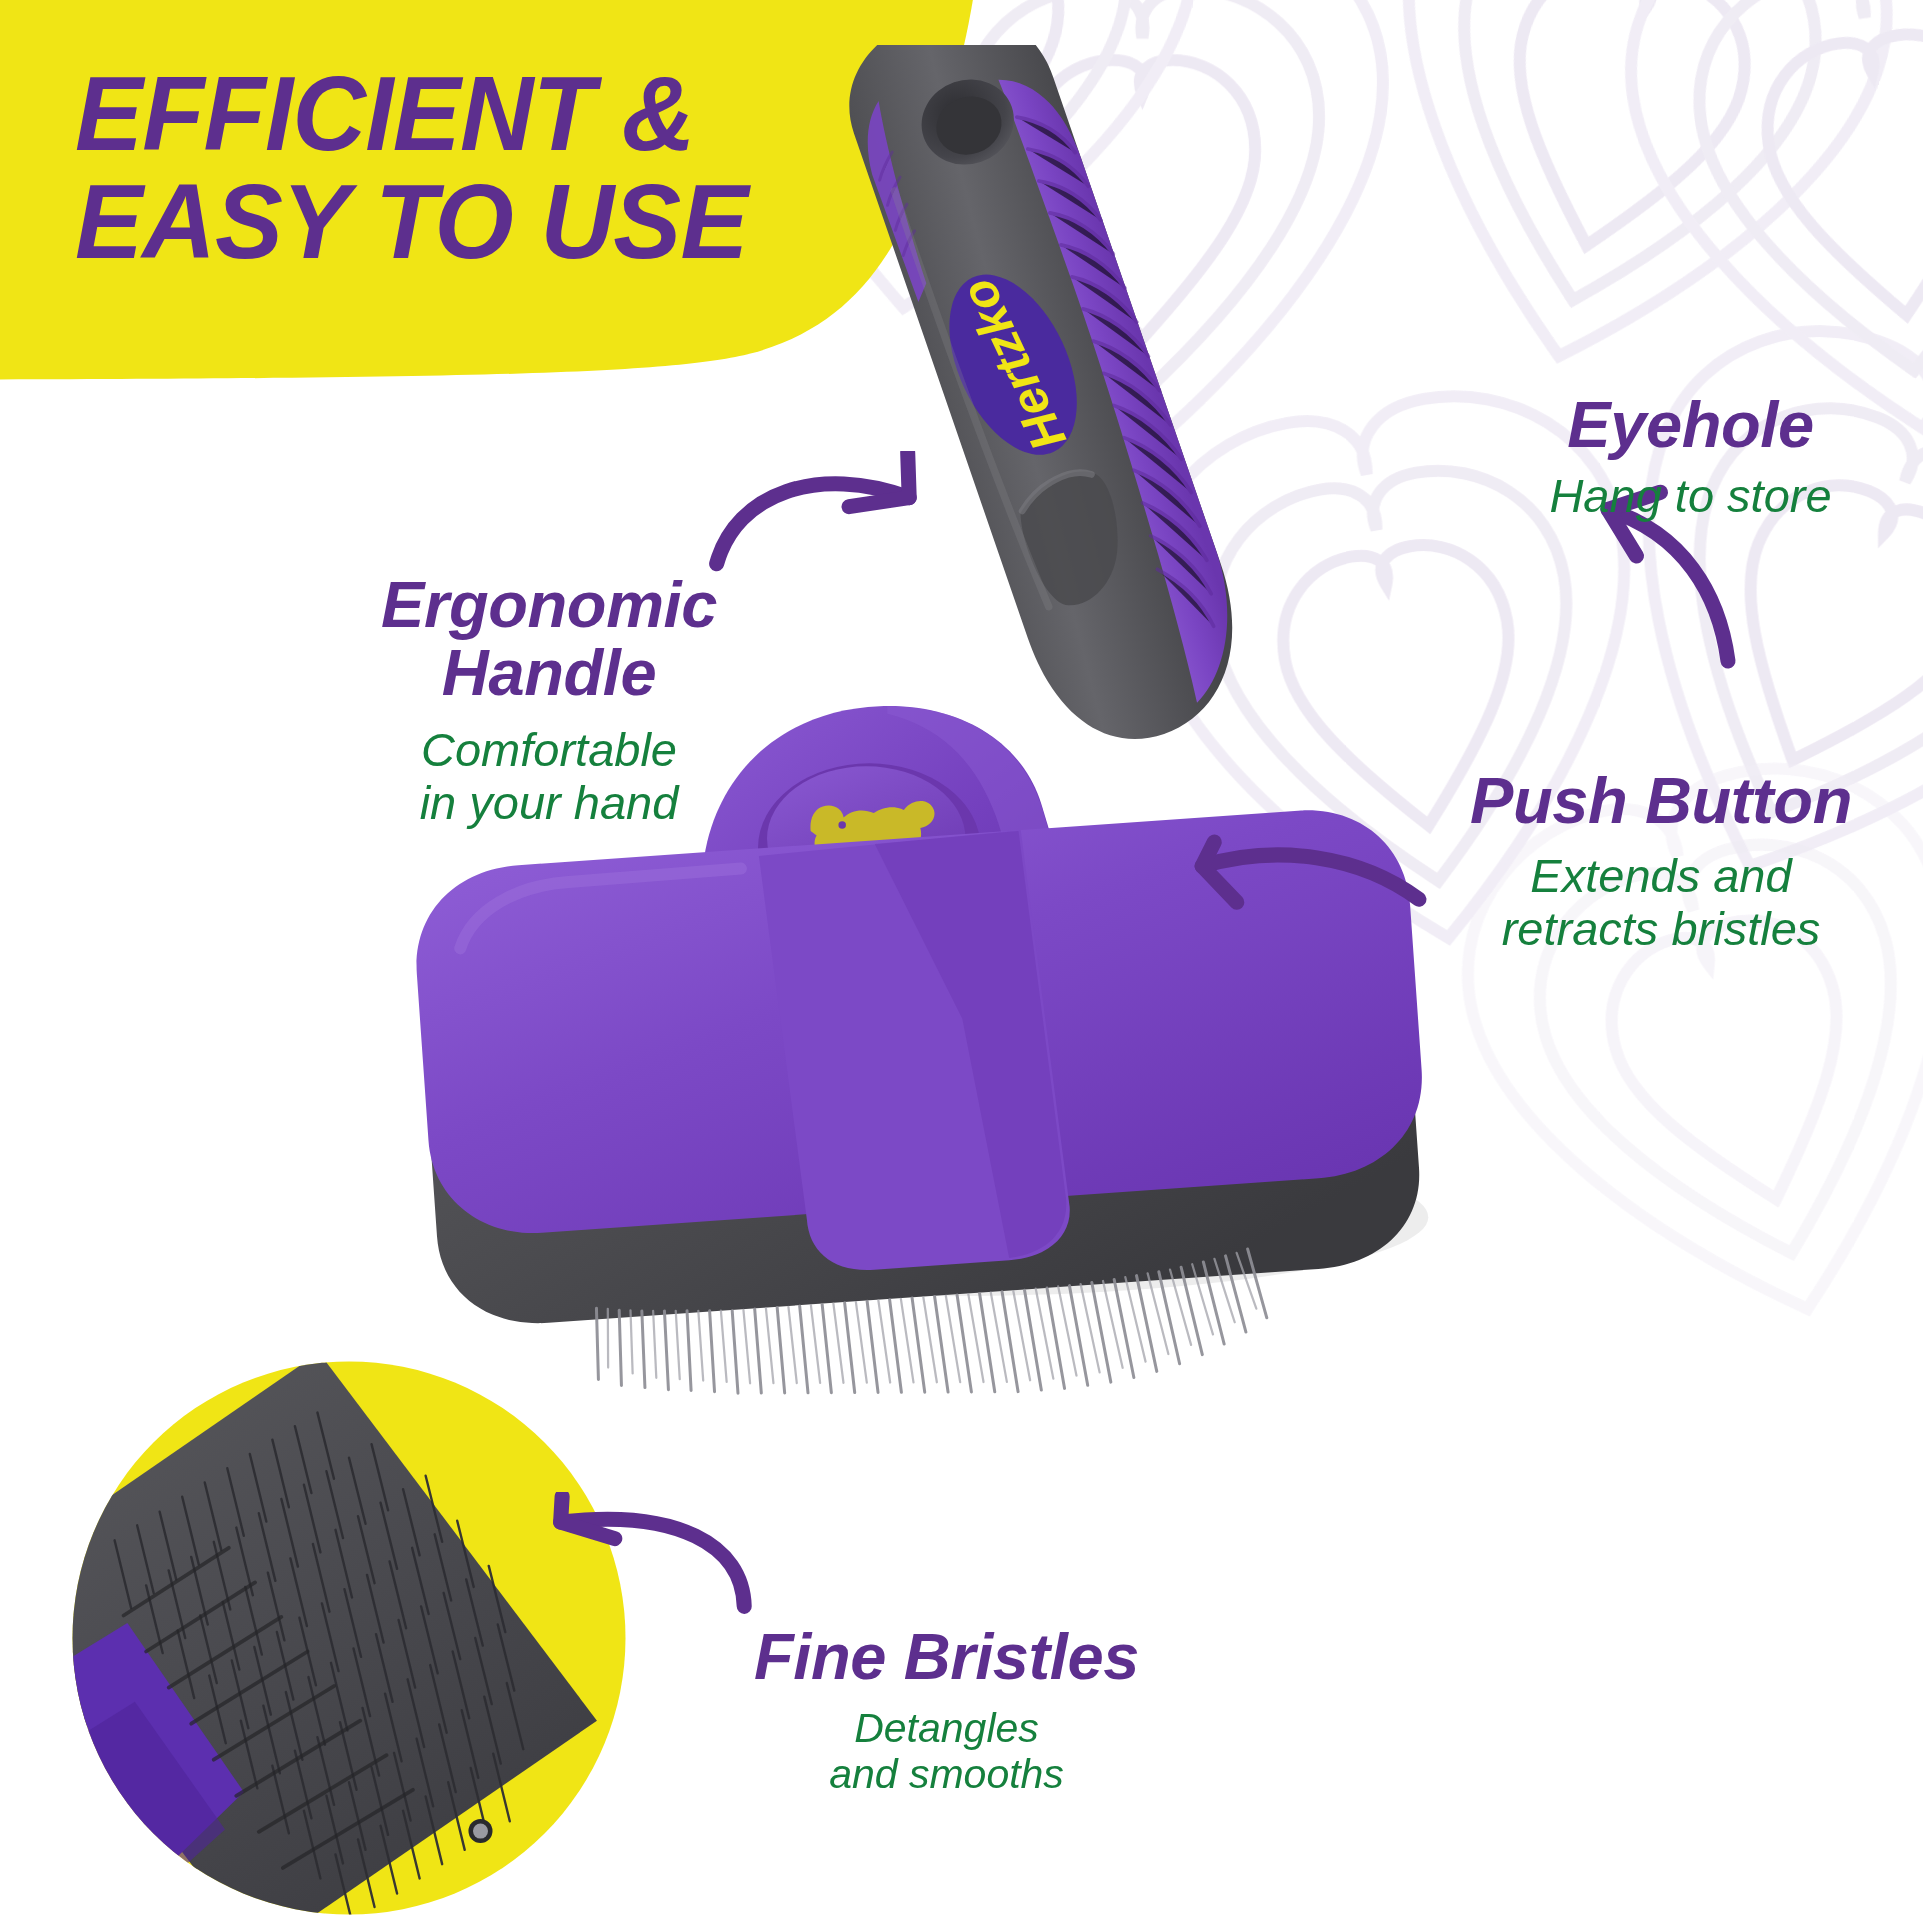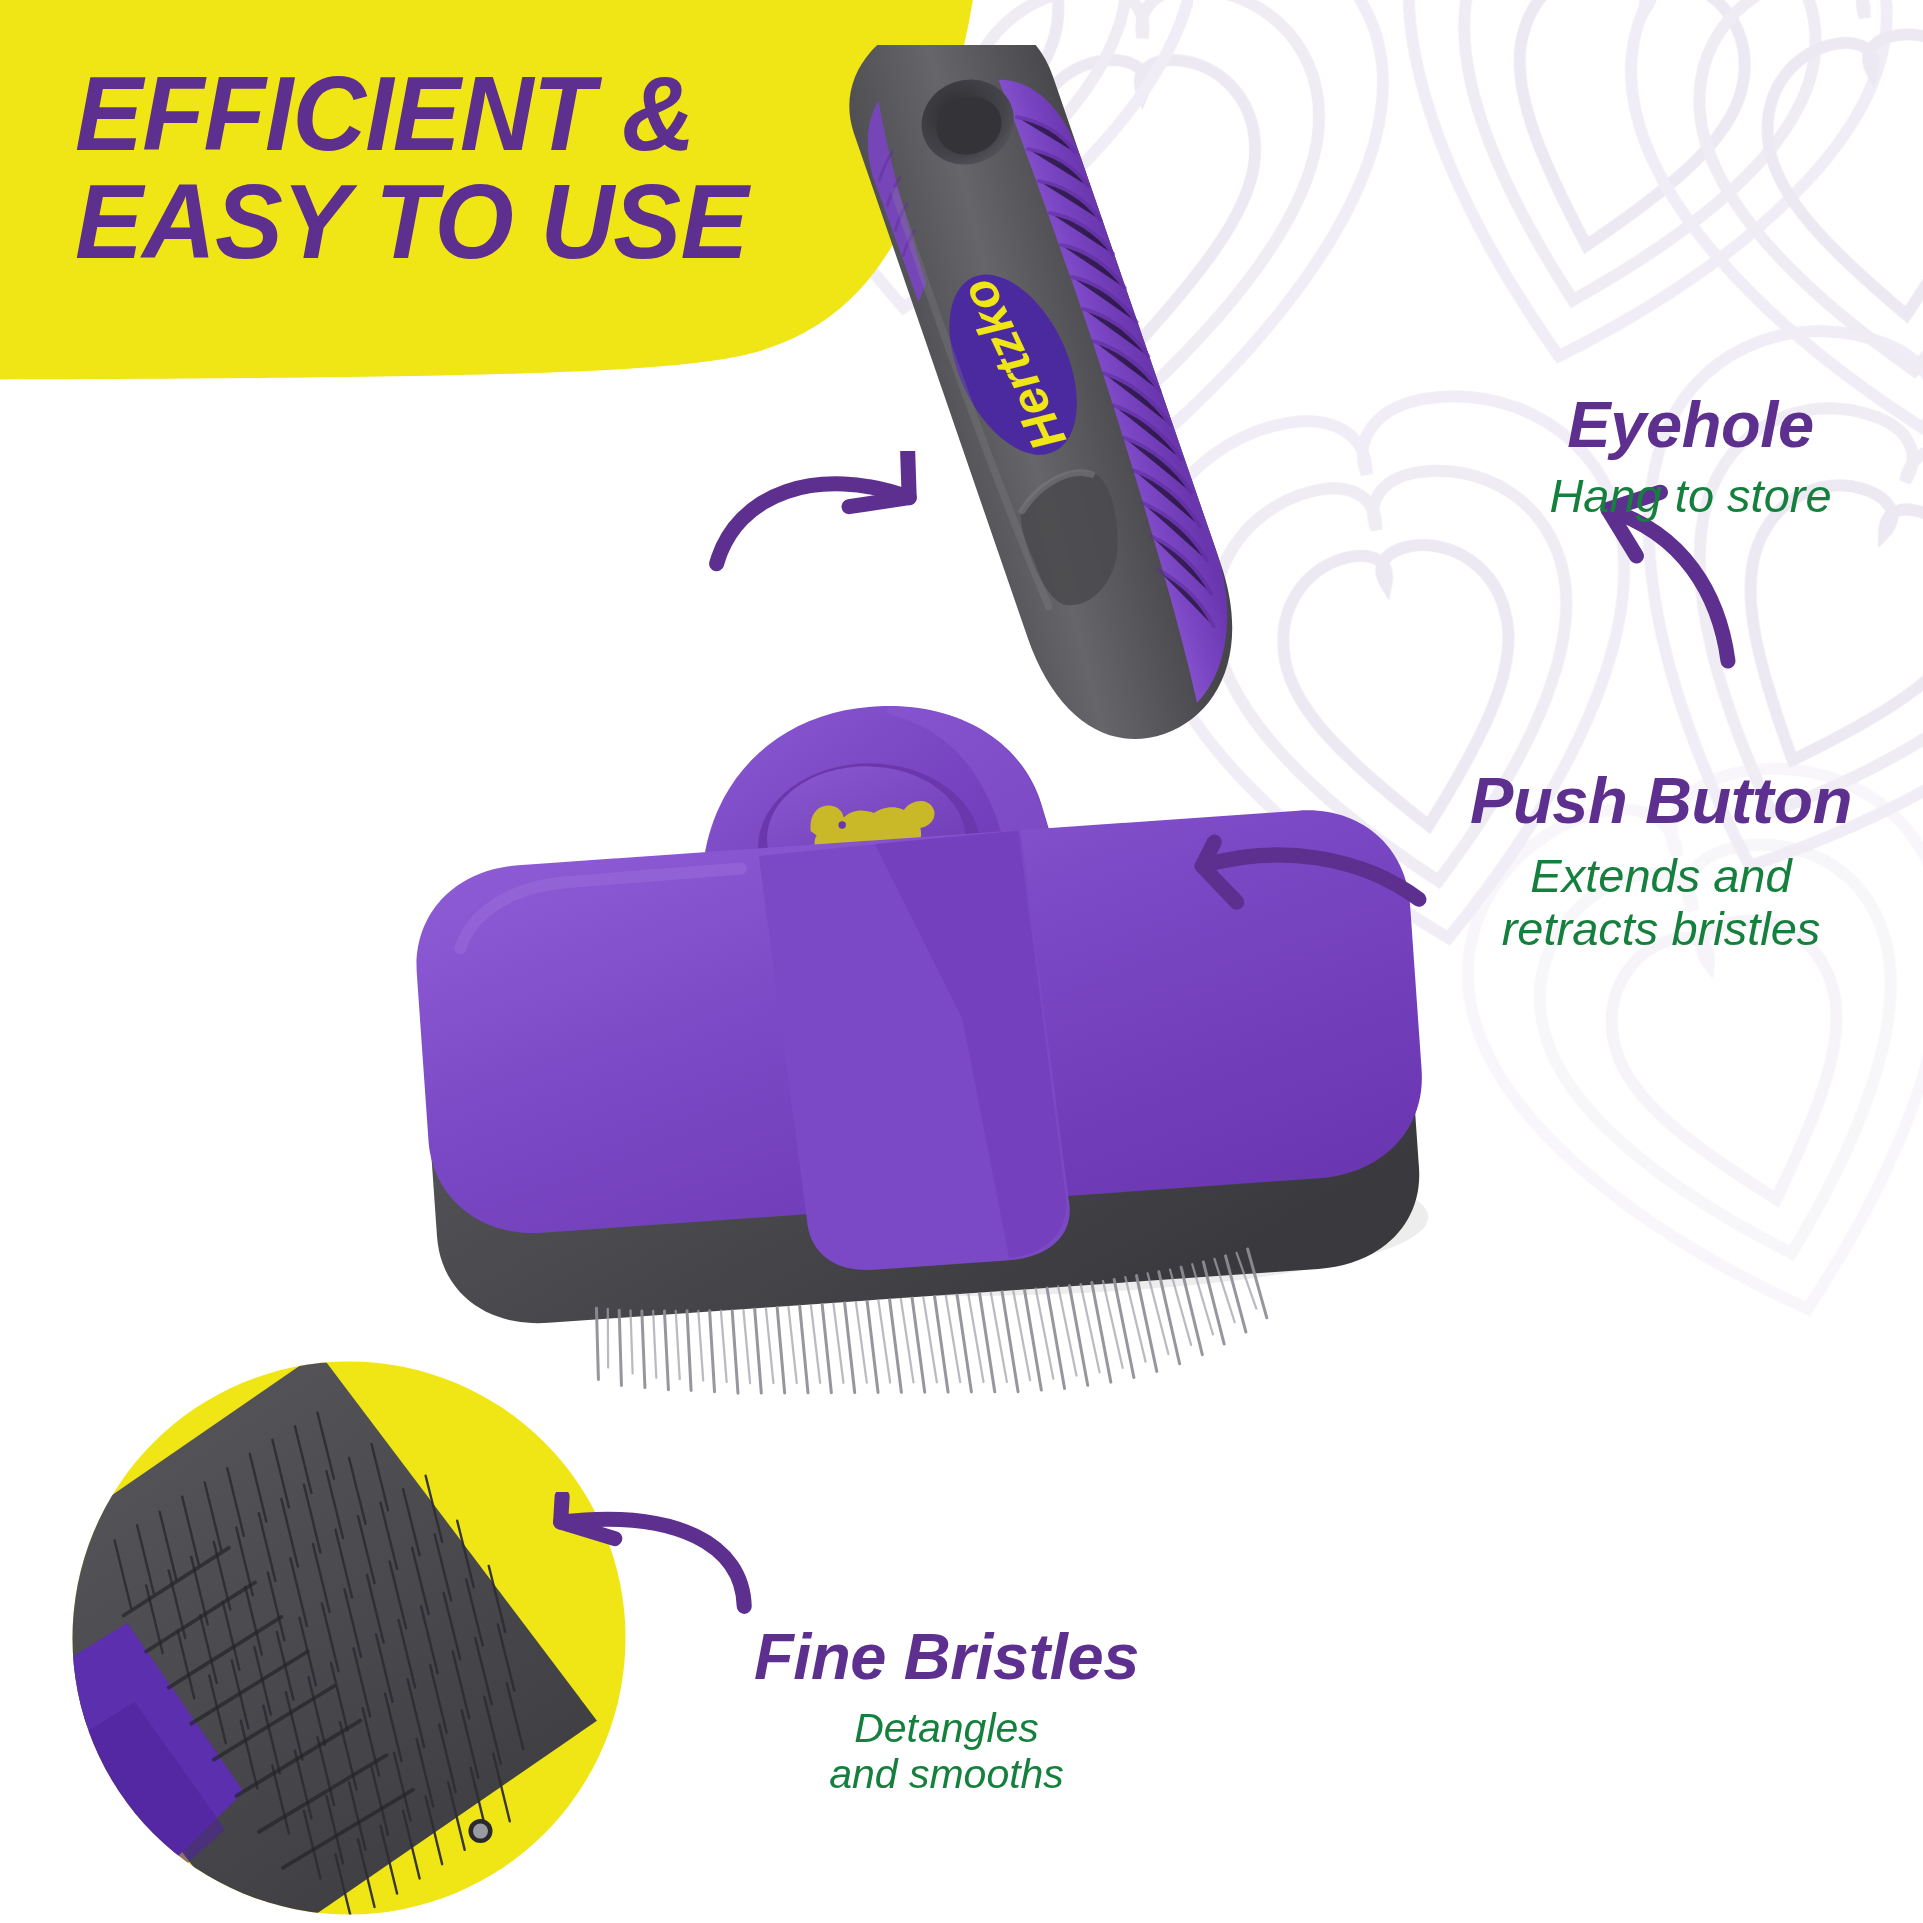--- a/index.html
+++ b/index.html
@@ -482,20 +482,26 @@
   <svg class="arrow" style="left:526px;top:1492px;width:301px;height:158px;" viewBox="0 0 400 210" xmlns="http://www.w3.org/2000/svg">
     <path d="M290,152 C288,70 200,22 46,40" fill="none" stroke="#5D2F8E" stroke-width="20" stroke-linecap="round"></path>
     <path d="M46,40 L48,6 M46,40 L118,62" fill="none" stroke="#5D2F8E" stroke-width="20" stroke-linecap="round"></path>
   </svg>
 
   <div class="callout" id="callout-eyehole">
     <div class="title">Eyehole</div>
     <div class="sub">Hang to store</div>
   </div>
 
+  <div class="callout" id="callout-handle">
+    <div class="title">Ergonomic
+Handle</div>
+    <div class="sub">Comfortable
+in your hand</div>
+  </div>
 
   <div class="callout" id="callout-push">
     <div class="title">Push Button</div>
     <div class="sub">Extends and
 retracts bristles</div>
   </div>
 
   <div class="callout" id="callout-bristles">
     <div class="title">Fine Bristles</div>
     <div class="sub">Detangles

